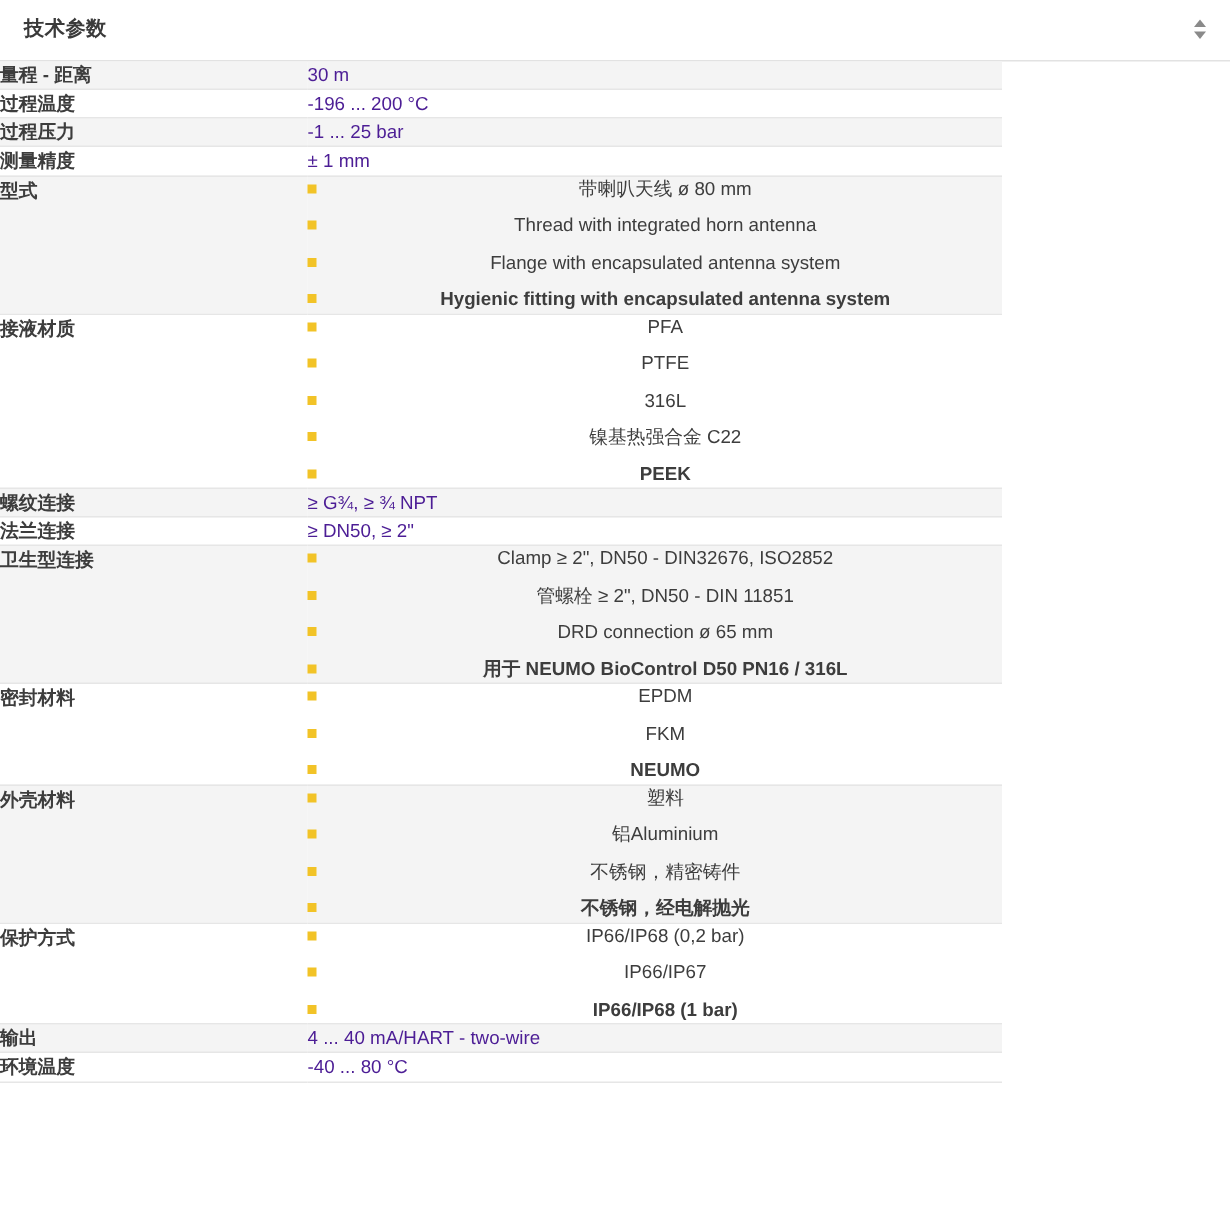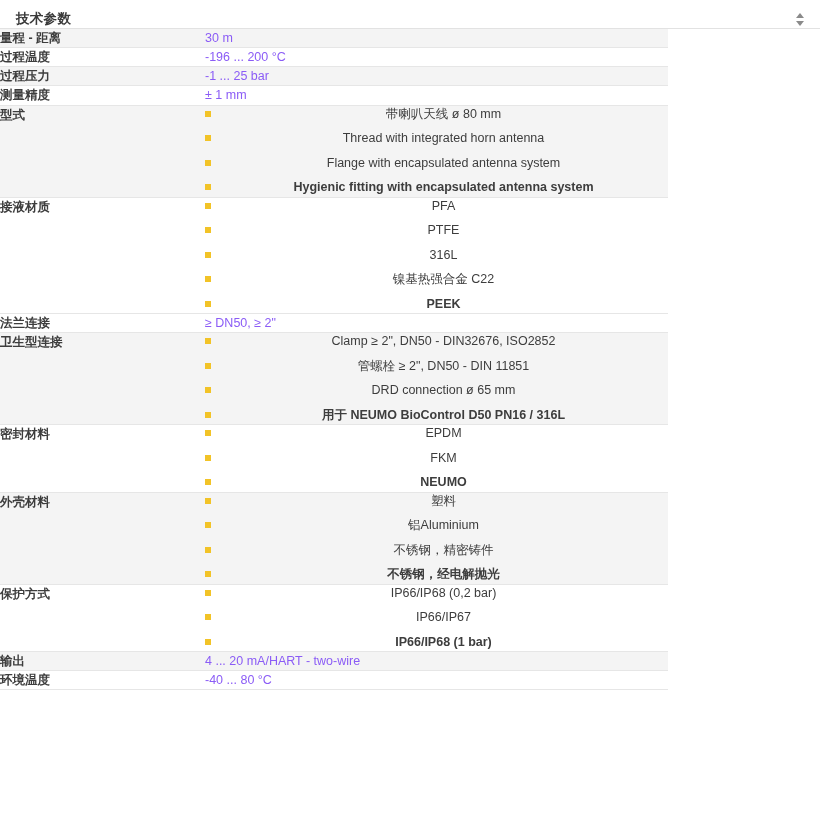--- a/index.html
+++ b/index.html
@@ -14,21 +14,21 @@
     -webkit-font-smoothing: antialiased;
   }
   .spec-panel {
     width: 820px;
     box-sizing: border-box;
   }
   .spec-header {
     display: flex;
     align-items: center;
     justify-content: space-between;
-    padding: 10px 12px 0 16px;
+    padding: 10px 12px 12px 16px;
     border-bottom: 1px solid #e2e2e2;
     background: #ffffff;
   }
   .spec-header-title {
     font-size: 13.5px;
     font-weight: bold;
     color: #3a3a3a;
     letter-spacing: 0.3px;
   }
   .sort-icon {
@@ -107,21 +107,21 @@
     content: "";
     position: absolute;
     left: 0;
     top: 5px;
     width: 6px;
     height: 6px;
     background: #f2c327;
   }
   .single-value {
     font-size: 12.5px;
-    color: #8b5cf6;
+    color: #4c1d95;
   }
 </style>
 </head>
 <body>
 
 <div class="spec-panel">
 
   <div class="spec-header">
     <span class="spec-header-title">技术参数</span>
     <span class="sort-icon">
@@ -164,20 +164,24 @@
           <td class="value-cell">
             <ul class="bullet-list">
               <li>PFA</li>
               <li>PTFE</li>
               <li>316L</li>
               <li>镍基热强合金 C22</li>
               <li>PEEK</li>
             </ul>
           </td>
         </tr>
+        <tr class="row-alt">
+          <td class="label-cell">螺纹连接</td>
+          <td class="value-cell"><span class="single-value">≥ G¾, ≥ ¾ NPT</span></td>
+        </tr>
         <tr class="row-plain">
           <td class="label-cell">法兰连接</td>
           <td class="value-cell"><span class="single-value">≥ DN50, ≥ 2"</span></td>
         </tr>
         <tr class="row-alt">
           <td class="label-cell">卫生型连接</td>
           <td class="value-cell">
             <ul class="bullet-list">
               <li>Clamp ≥ 2", DN50 - DIN32676, ISO2852</li>
               <li>管螺栓 ≥ 2", DN50 - DIN 11851</li>
@@ -212,21 +216,21 @@
           <td class="value-cell">
             <ul class="bullet-list">
               <li>IP66/IP68 (0,2 bar)</li>
               <li>IP66/IP67</li>
               <li>IP66/IP68 (1 bar)</li>
             </ul>
           </td>
         </tr>
         <tr class="row-alt">
           <td class="label-cell">输出</td>
-          <td class="value-cell"><span class="single-value">4 ... 20 mA/HART - two-wire</span></td>
+          <td class="value-cell"><span class="single-value">4 ... 40 mA/HART - two-wire</span></td>
         </tr>
         <tr class="row-plain">
           <td class="label-cell">环境温度</td>
           <td class="value-cell"><span class="single-value">-40 ... 80 °C</span></td>
         </tr>
       </tbody>
   </table>
 
 </div>
 

